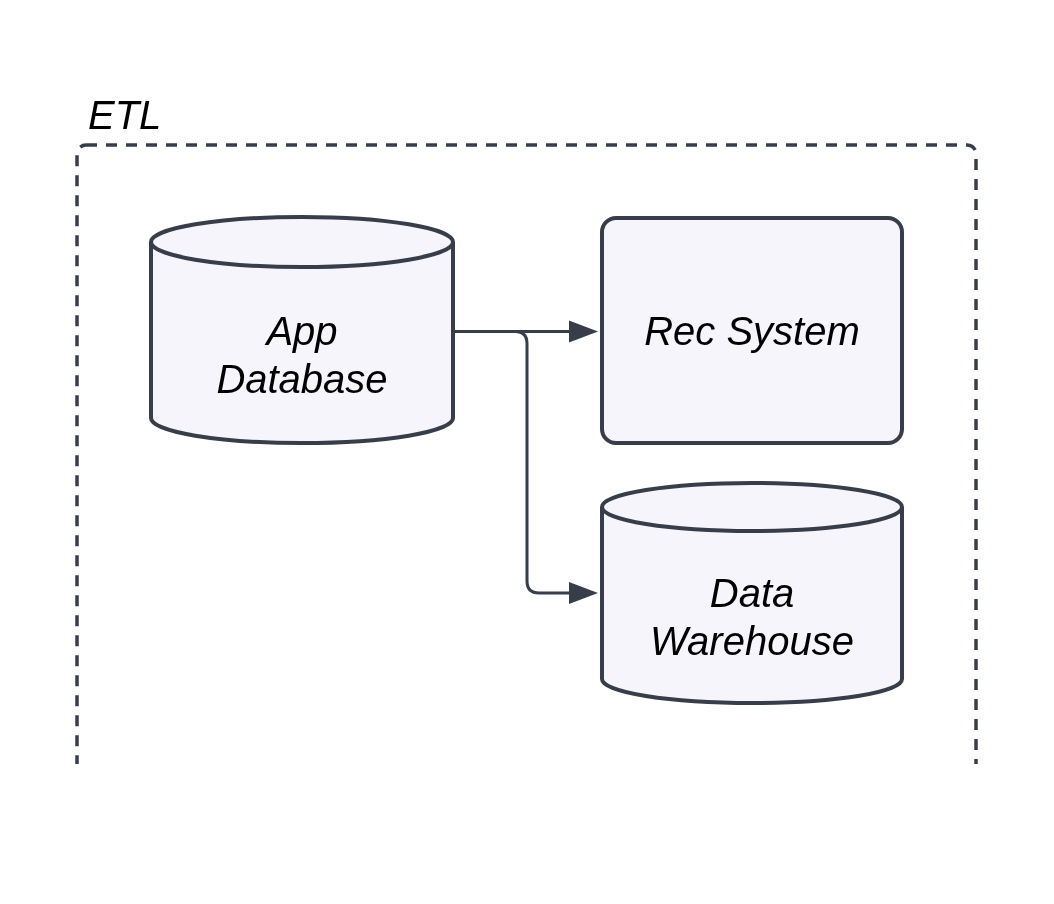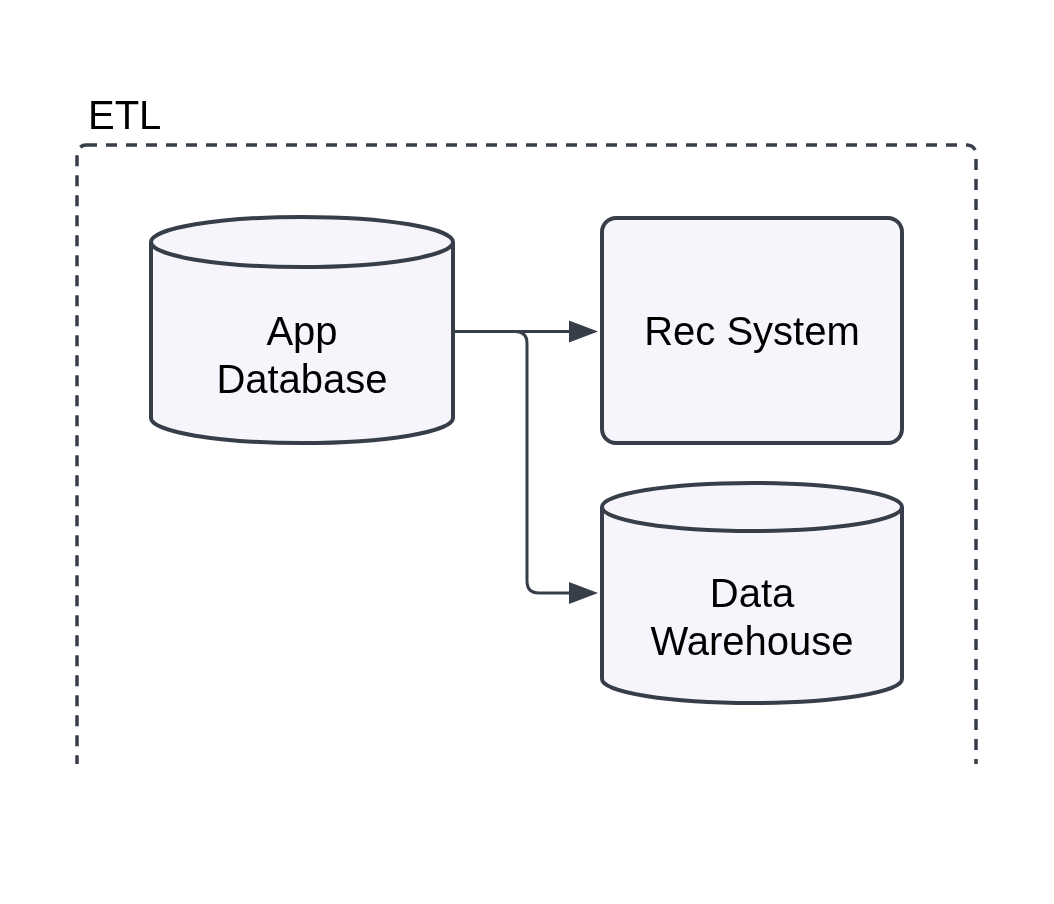--- a/index.html
+++ b/index.html
@@ -6,20 +6,21 @@
     margin: 0;
     padding: 0;
     background: #ffffff;
   }
   .canvas {
     position: relative;
     width: 1054px;
     height: 764px;
     background: var(--background, #ffffff);
     overflow: hidden;
+    font-style: italic;
   }
   svg {
     display: block;
     font-family: "Liberation Sans", "DejaVu Sans", sans-serif;
   }
   .cluster-border {
     fill: none;
     stroke: var(--cluster-stroke, #373E4A);
     stroke-width: 3.5;
     stroke-dasharray: 11 9;

